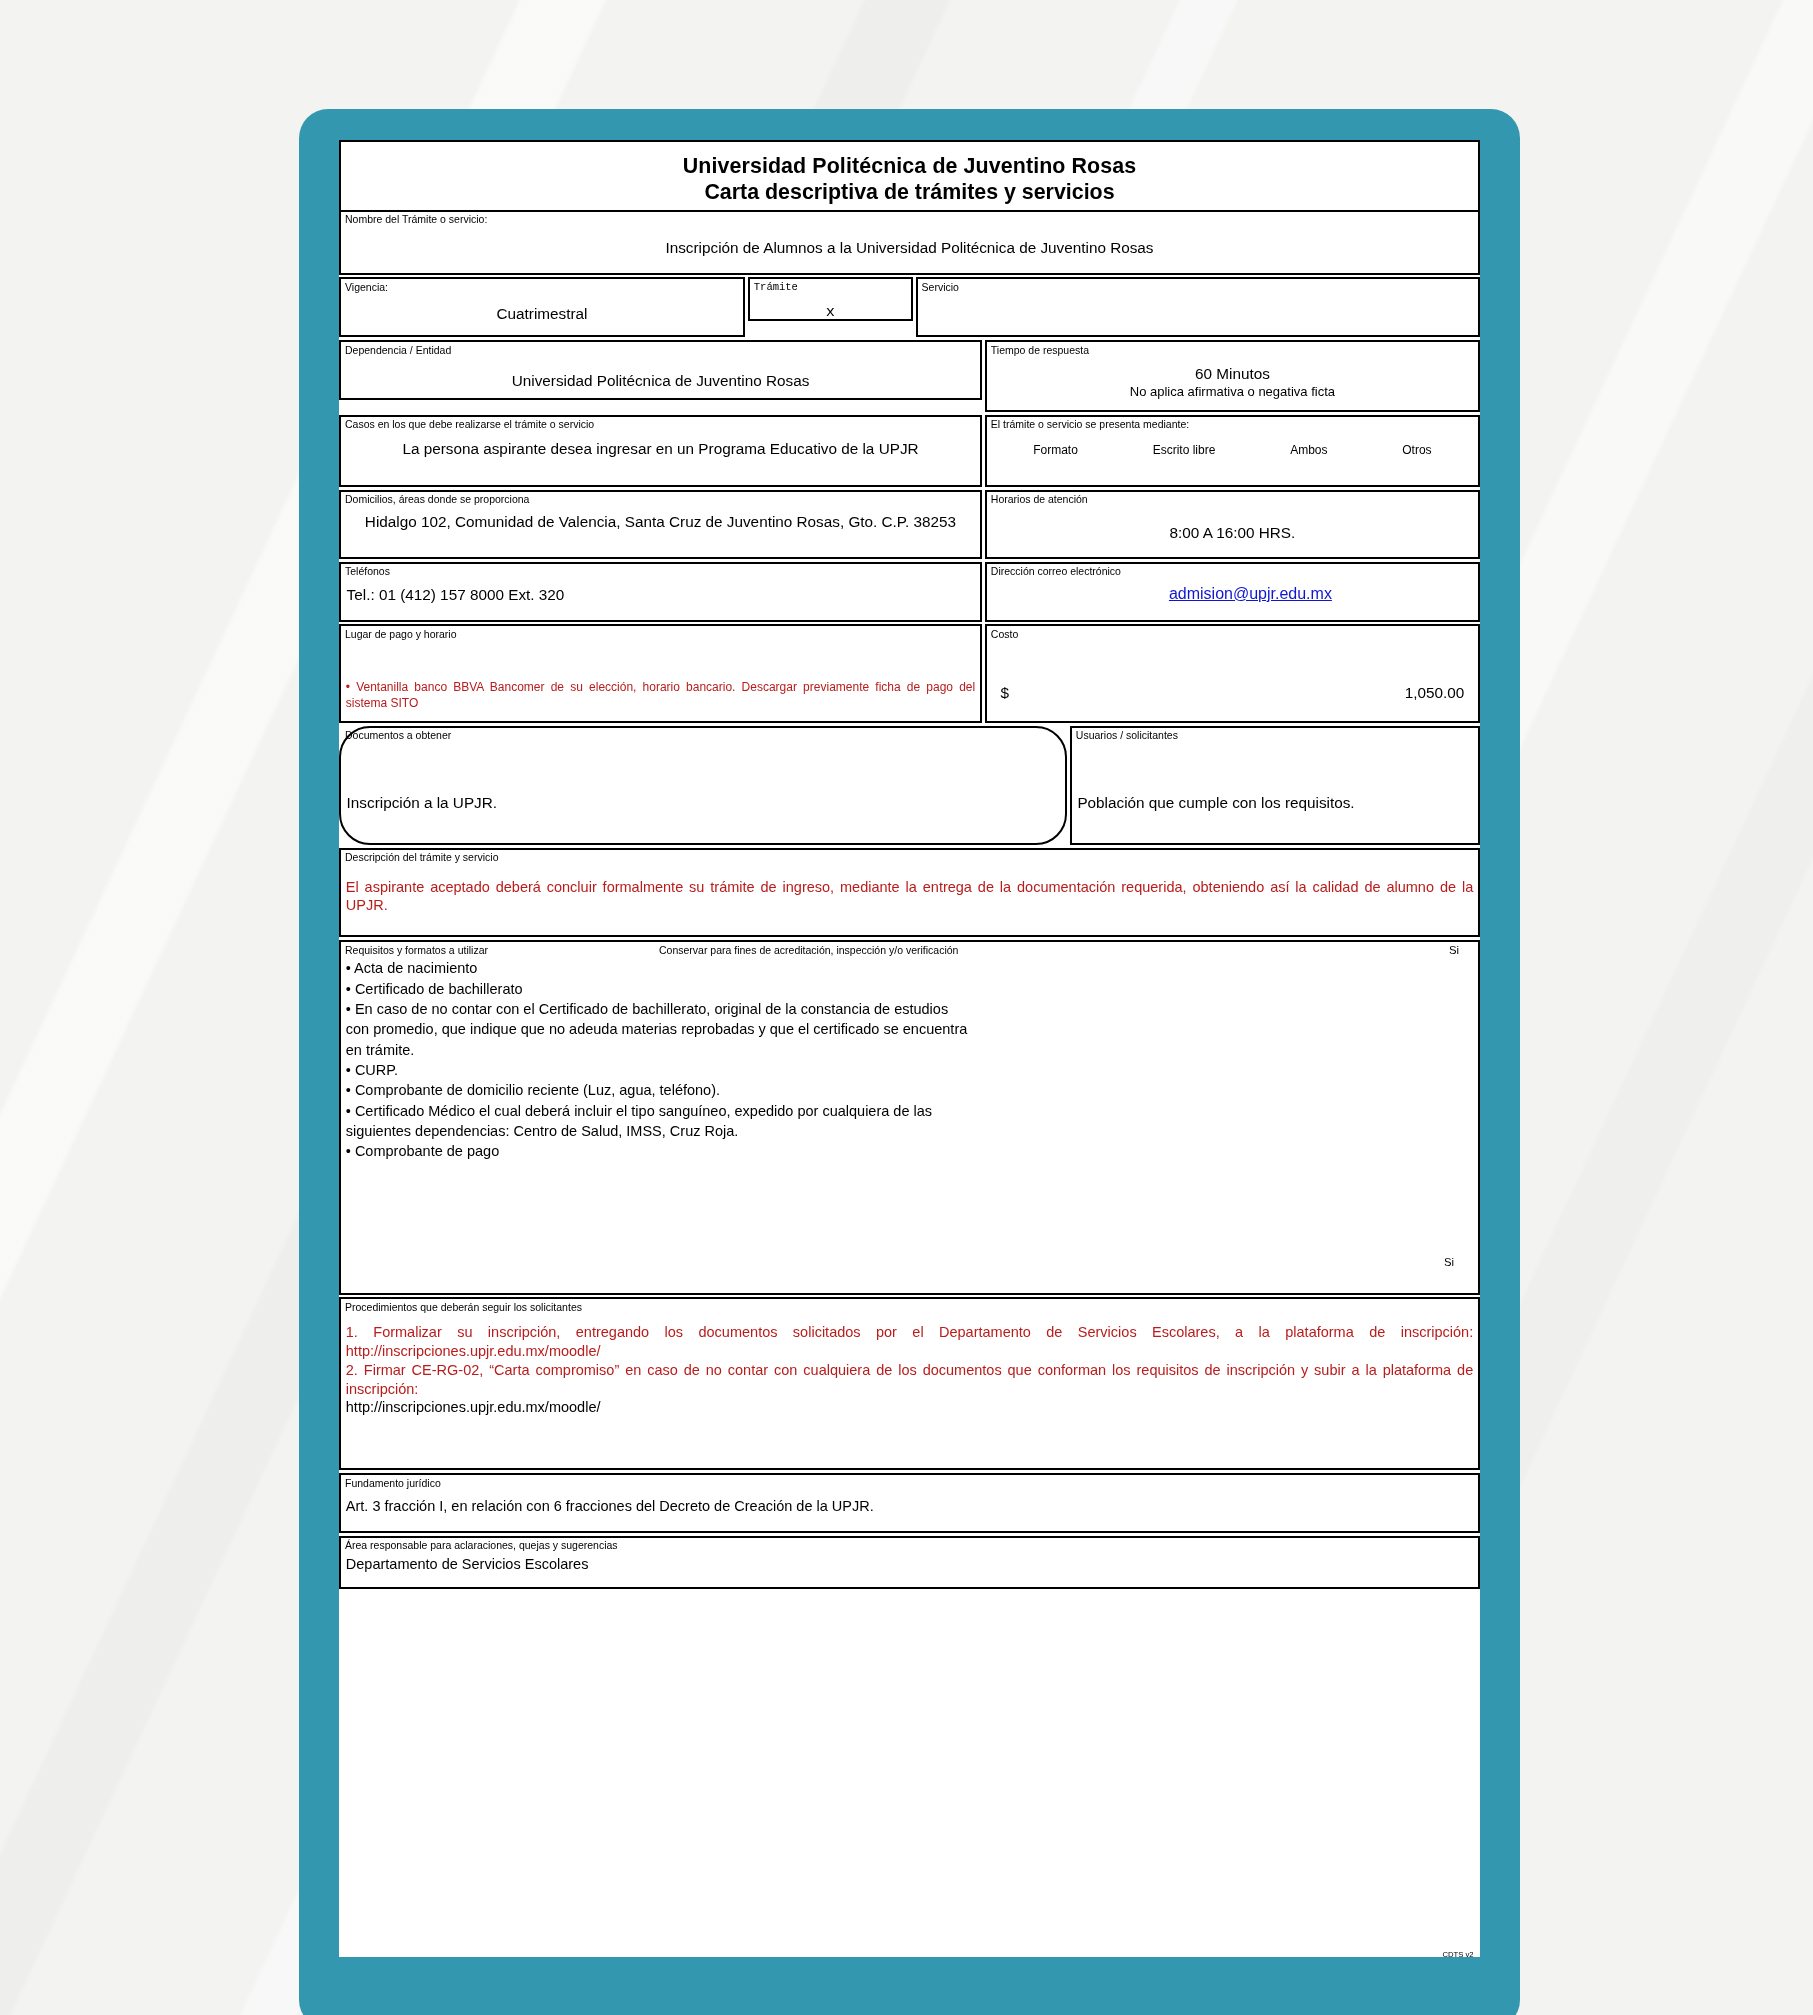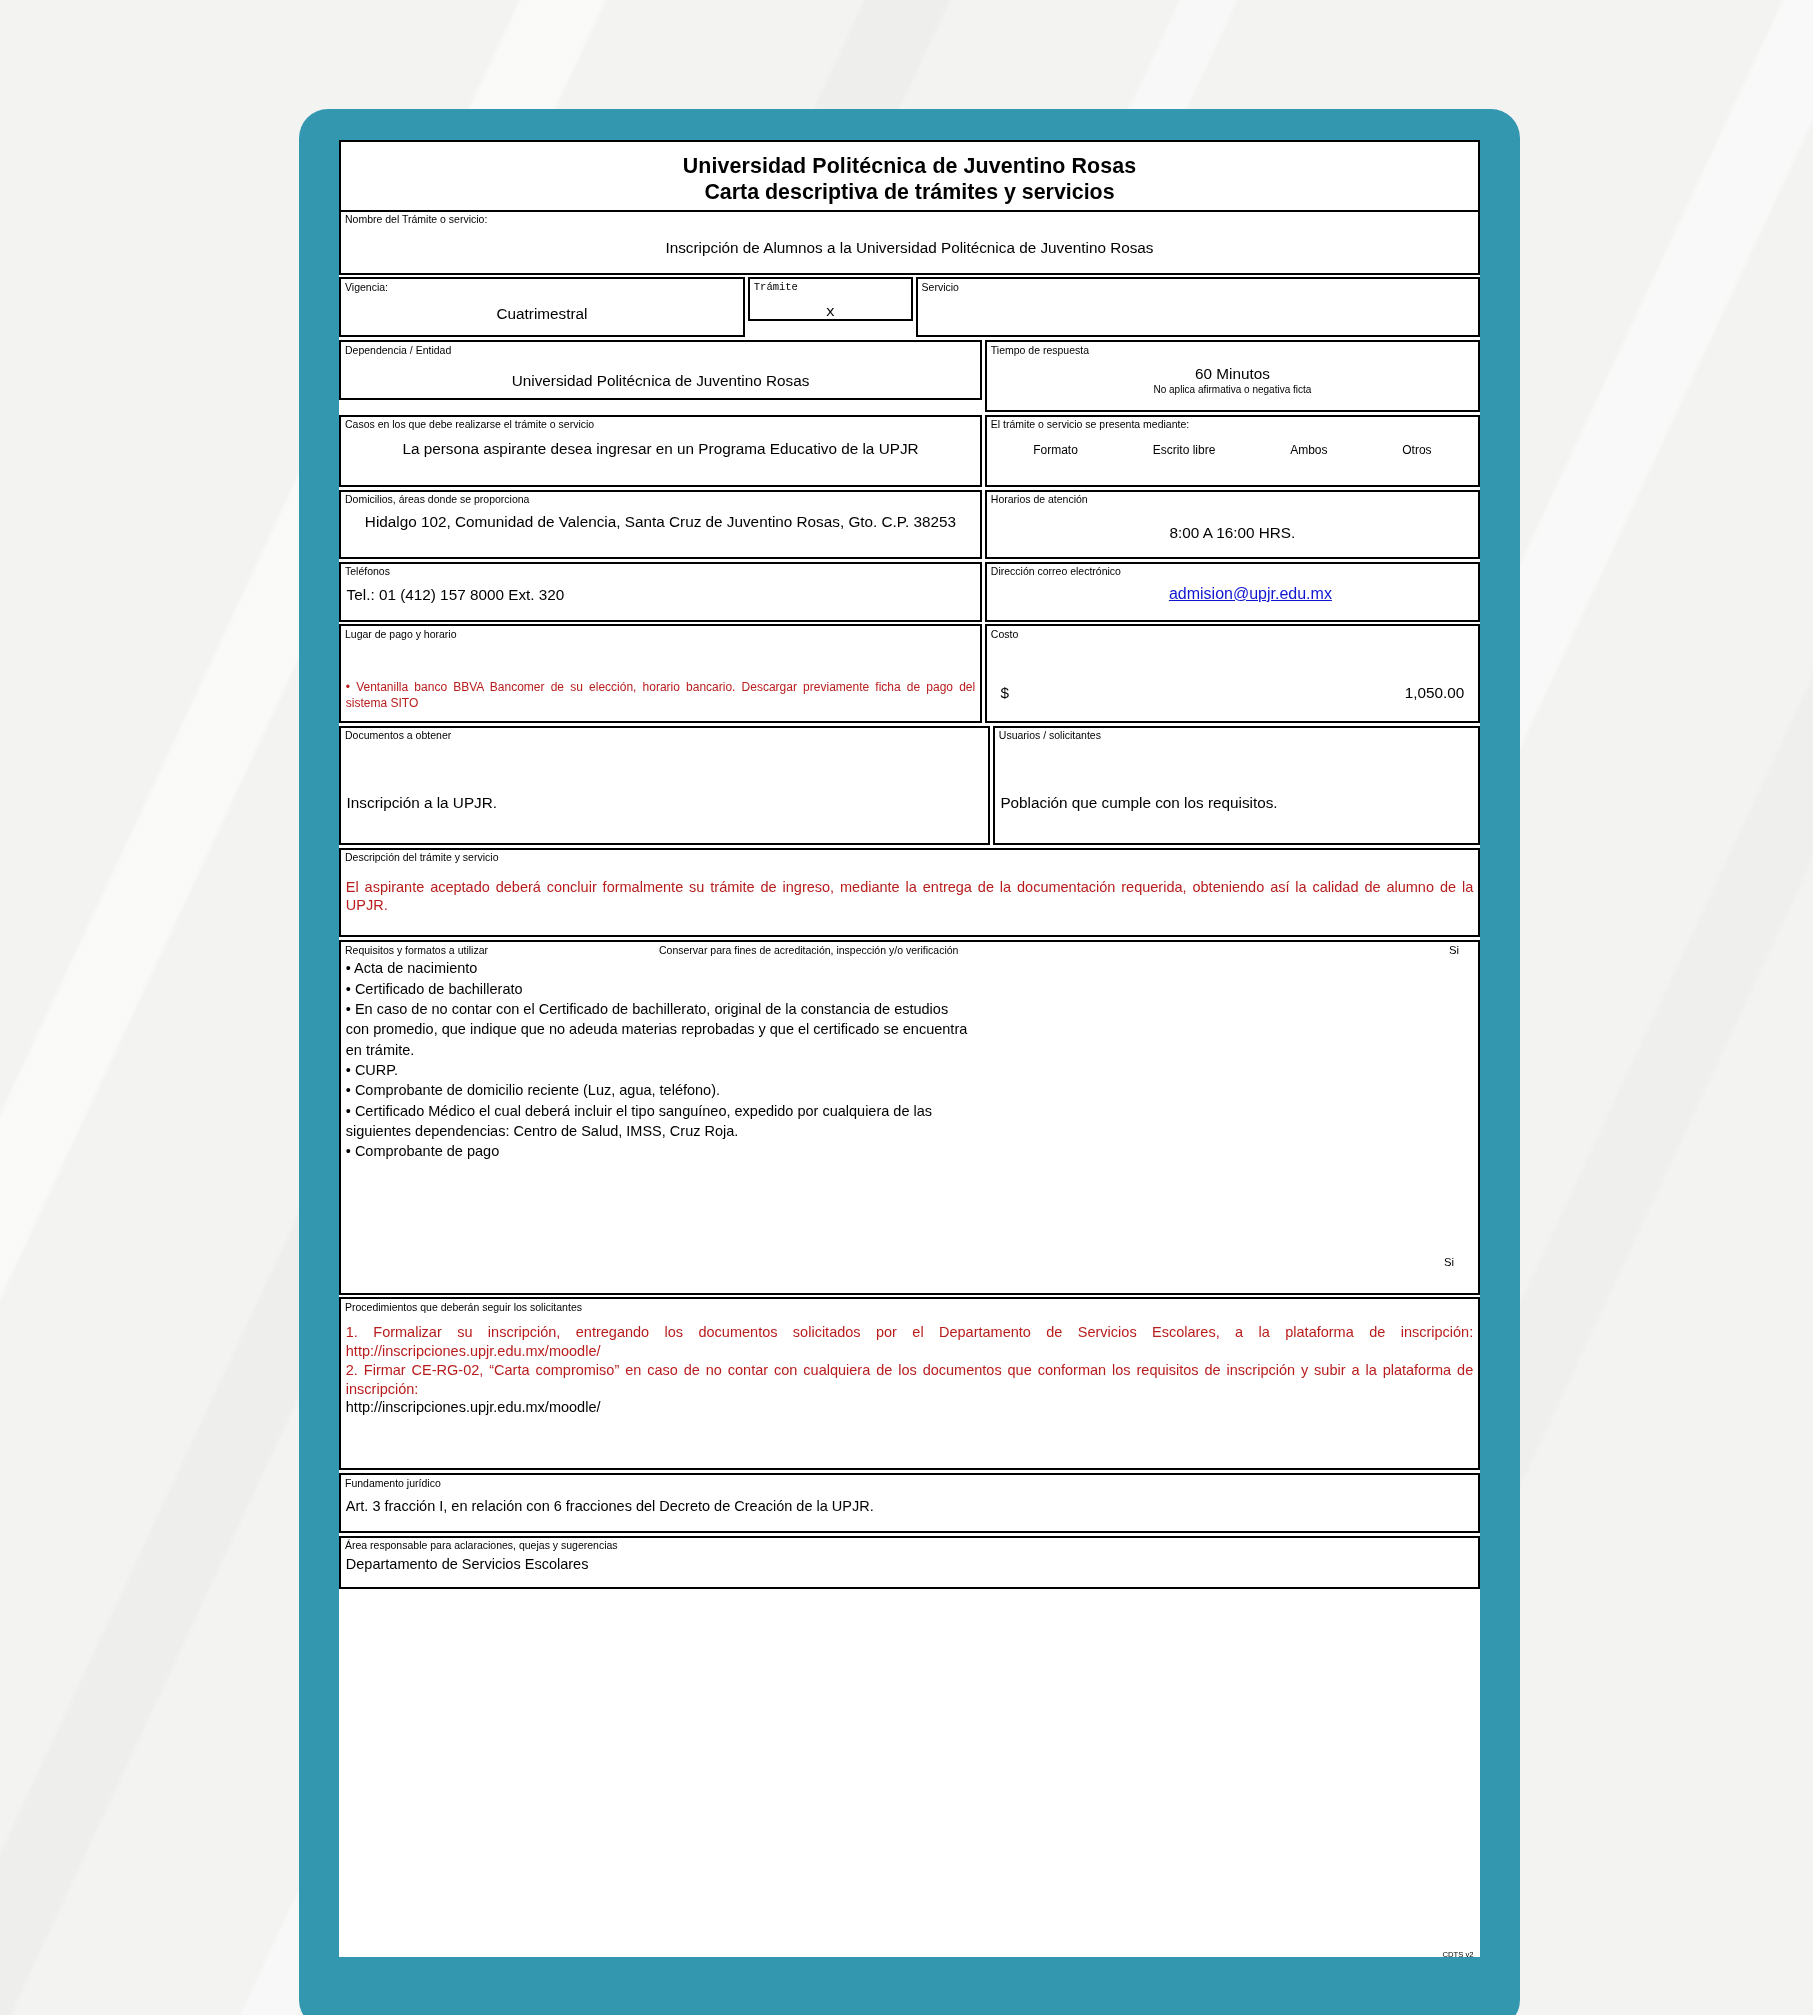--- a/index.html
+++ b/index.html
@@ -182,21 +182,21 @@
 
       <div class="row">
         <div class="cell" style="width:643px;height:60px;">
           <span class="lbl">Dependencia / Entidad</span>
           <div class="val" style="margin-top:16px;">Universidad Politécnica de Juventino Rosas</div>
         </div>
         <div style="width:2.8px;"></div>
         <div class="cell" style="flex:1;height:72px;">
           <span class="lbl">Tiempo de respuesta</span>
           <div class="val" style="margin-top:8.9px;">60 Minutos</div>
-          <div class="val small" style="margin-top:0.8px;font-size:10px;">No aplica afirmativa o negativa  ficta</div>
+          <div class="val small" style="margin-top:0.8px;font-size:13px;">No aplica afirmativa o negativa  ficta</div>
         </div>
       </div>
       <div class="gapv"></div>
 
       <div class="row">
         <div class="cell" style="width:643px;height:72px;">
           <span class="lbl">Casos en los que debe realizarse el trámite o servicio</span>
           <div class="val" style="margin-top:8.9px;padding:0 10.5px;">La persona aspirante desea ingresar en un Programa Educativo de la UPJR</div>
         </div>
         <div style="width:2.8px;"></div>
@@ -250,21 +250,21 @@
           <span class="lbl">Costo</span>
           <div style="display:flex;justify-content:space-between;align-items:baseline;margin-top:44px;padding:0 13.7px;">
             <span style="font-size:15.3px;">$</span>
             <span style="font-size:15.3px;">1,050.00</span>
           </div>
         </div>
       </div>
       <div class="gapv"></div>
 
       <div class="row">
-        <div class="cell" style="width:651px;height:119px;">
+        <div class="cell" style="width:728px;height:119px;border-radius:31px;">
           <span class="lbl">Documentos a obtener</span>
           <div class="val val-left" style="margin-top:52px;">Inscripción a la UPJR.</div>
         </div>
         <div style="width:2.8px;"></div>
         <div class="cell" style="flex:1;height:119px;">
           <span class="lbl">Usuarios / solicitantes</span>
           <div class="val val-left" style="margin-top:52px;">Población que cumple con los requisitos.</div>
         </div>
       </div>
       <div class="gapv"></div>

